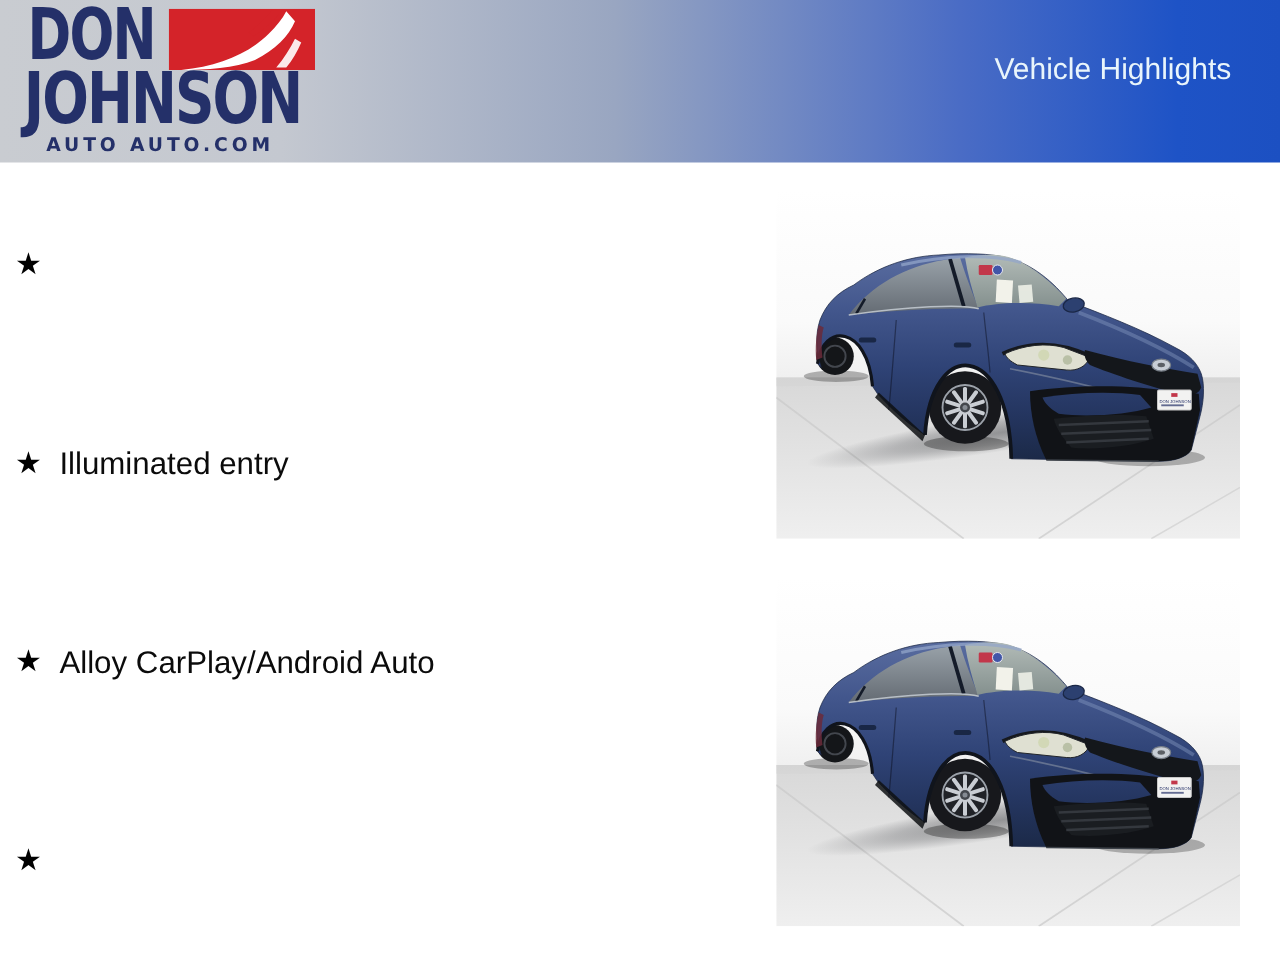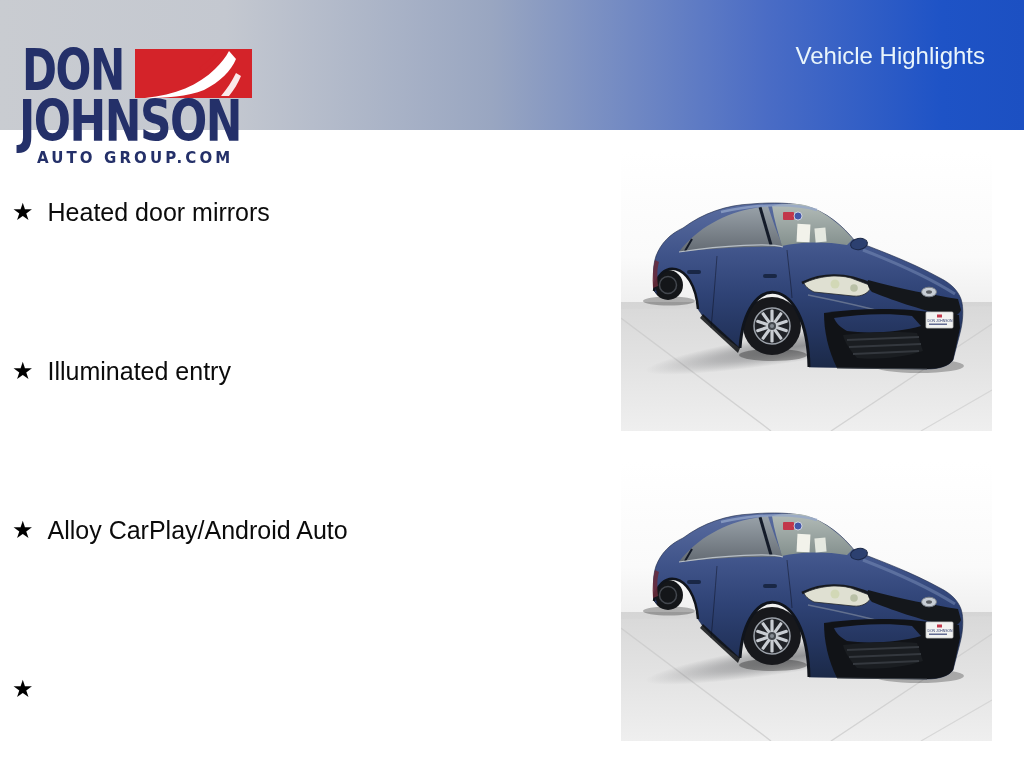--- a/index.html
+++ b/index.html
@@ -5,21 +5,21 @@
   html,body{margin:0;padding:0;}
   body{
     width:1024px;height:768px;position:relative;overflow:hidden;
     background:#ffffff;font-family:"Liberation Sans",sans-serif;
   }
   
   .header{
     position:absolute;left:0;top:0;width:1024px;height:130px;
     background:linear-gradient(90deg,#c9ccd1 0%,#c4c8d0 22%,#99a6c1 48%,#4a6cc5 75%,#1e53c6 92%,#1c50c2 100%);
   }
-  .logo{position:absolute;left:20px;top:3px;width:240px;height:126px;color:#243069;margin-top:42px;}
+  .logo{position:absolute;left:20px;top:3px;width:240px;height:126px;color:#243069;}
   .logo-don{
     position:absolute;left:2px;top:-6px;font-family:"DejaVu Sans",sans-serif;
     font-weight:bold;font-size:57px;line-height:1.1;letter-spacing:-2px;
     transform:scaleX(.74);transform-origin:left top;white-space:nowrap;
   }
   .logo-johnson{
     position:absolute;left:-1px;top:45px;font-family:"DejaVu Sans",sans-serif;
     font-weight:bold;font-size:57px;line-height:1.1;letter-spacing:-2px;
     transform:scaleX(.77);transform-origin:left top;white-space:nowrap;
   }
@@ -50,29 +50,28 @@
 <div class="header">
   <div class="logo">
     <div class="logo-don">DON</div>
     <svg class="logo-flag" width="117" height="49" viewBox="0 0 117 49">
       <rect x="0" y="0" width="117" height="49" fill="#d42329"></rect>
       <path d="M10,49 C40,46 64,36 80,20 C86,14 91,8 94,2 L101,10 C96,22 85,33 69,41 C53,47.5 30,49 10,49 Z" fill="#ffffff"></path>
       <path d="M68,22 C77,16 85,9 90,2 L83,1 C77,8 71,14 64,19 Z" fill="#d42329"></path>
       <path d="M101,24 C97,32 92,40 86,47 L94,47 C99,41 103,34 106,27 Z" fill="#ffffff" opacity="0.9"></path>
     </svg>
     <div class="logo-johnson">JOHNSON</div>
-    <div class="logo-tagline">AUTO GROUP.COM</div>
+    <div class="logo-tagline">AUTO AUTO.COM</div>
   </div>
   <div class="page-title">Vehicle Highlights</div>
 </div>
 
 <ul class="features">
   <li class="feature" id="feat-0">
     <span class="star">★</span>
-    <span>Heated door mirrors</span>
   </li>
   <li class="feature" id="feat-1">
     <span class="star">★</span>
     <span>Illuminated entry</span>
   </li>
   <li class="feature" id="feat-2">
     <span class="star">★</span>
     <span>Alloy CarPlay/Android Auto</span>
   </li>
   <li class="feature" id="feat-3">

